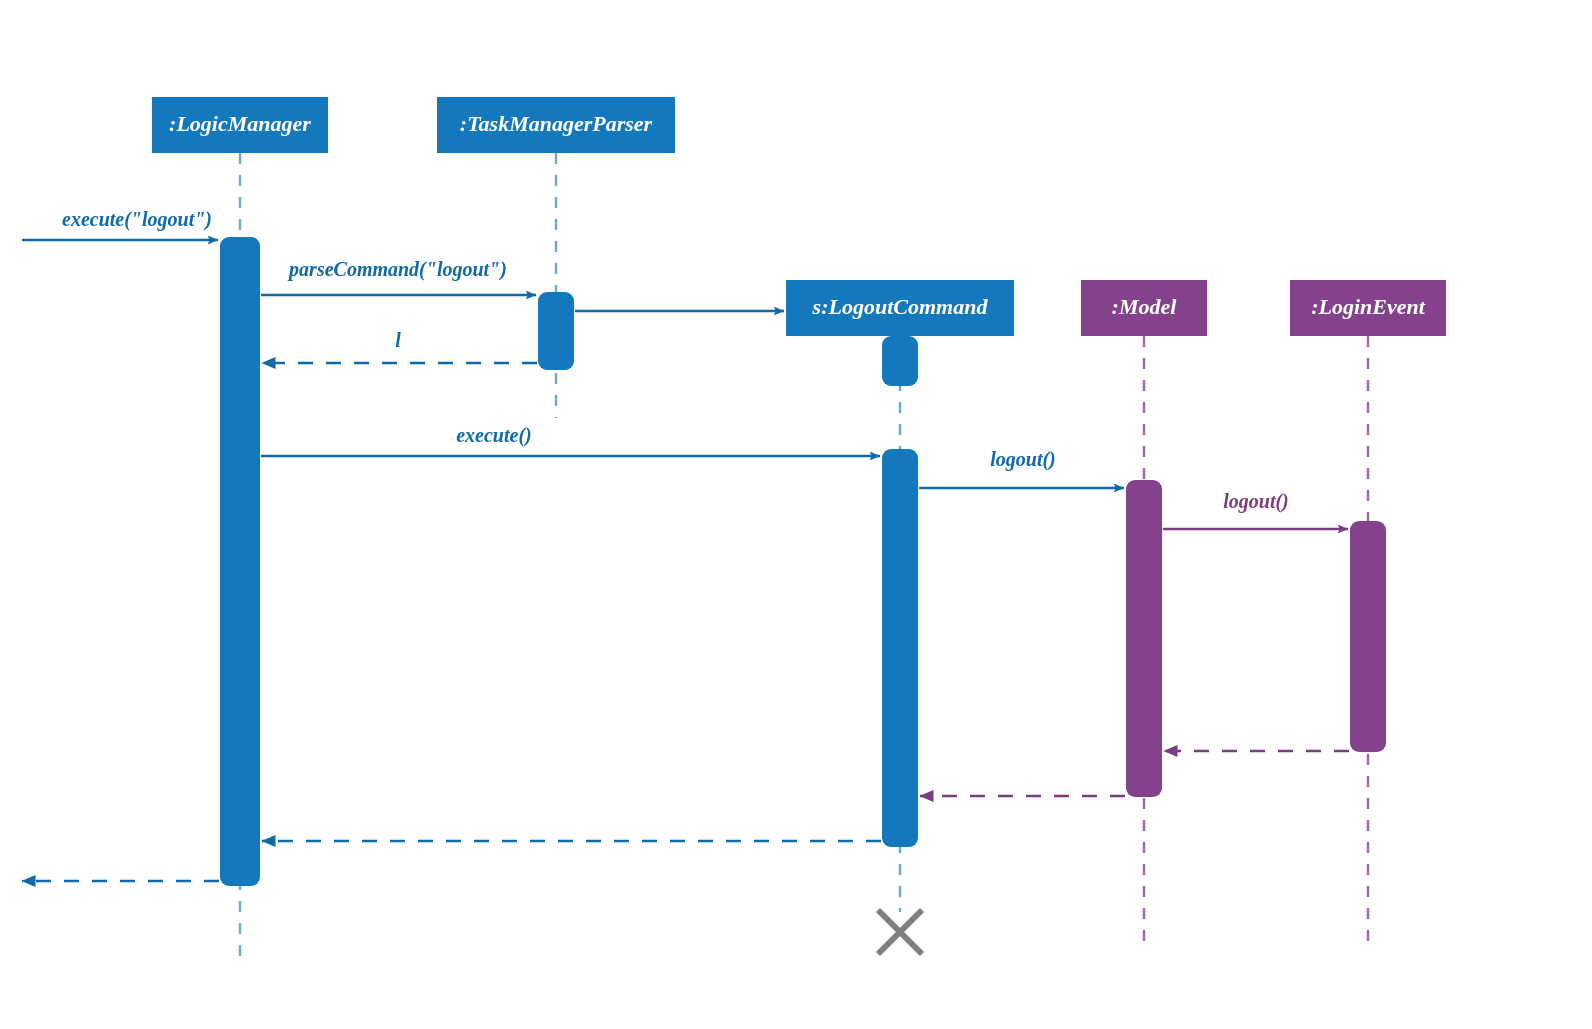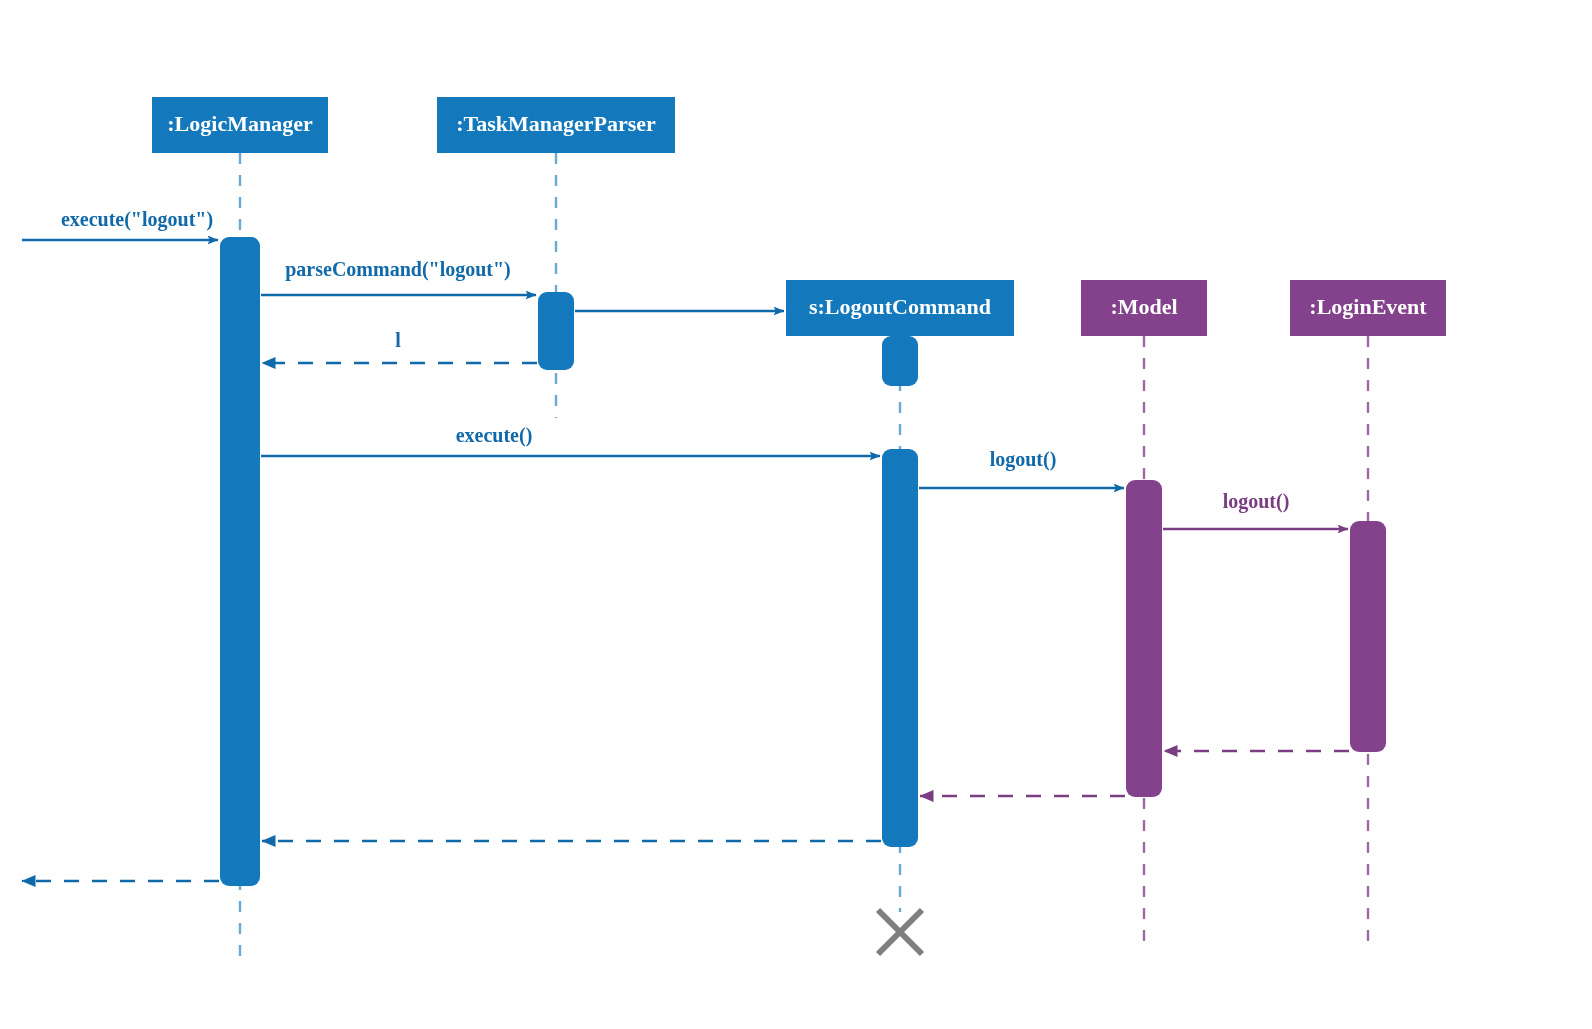--- a/index.html
+++ b/index.html
@@ -11,20 +11,21 @@
     width: 1592px;
     height: 1029px;
     font-family: "Liberation Serif", serif;
     overflow: hidden;
   }
   #diagram-root {
     position: relative;
     width: 1592px;
     height: 1029px;
     background: #ffffff;
+    font-style: italic;
   }
   svg.diagram-canvas {
     position: absolute;
     top: 0;
     left: 0;
     width: 1592px;
     height: 1029px;
     display: block;
   }
   .participant-box-rect {

